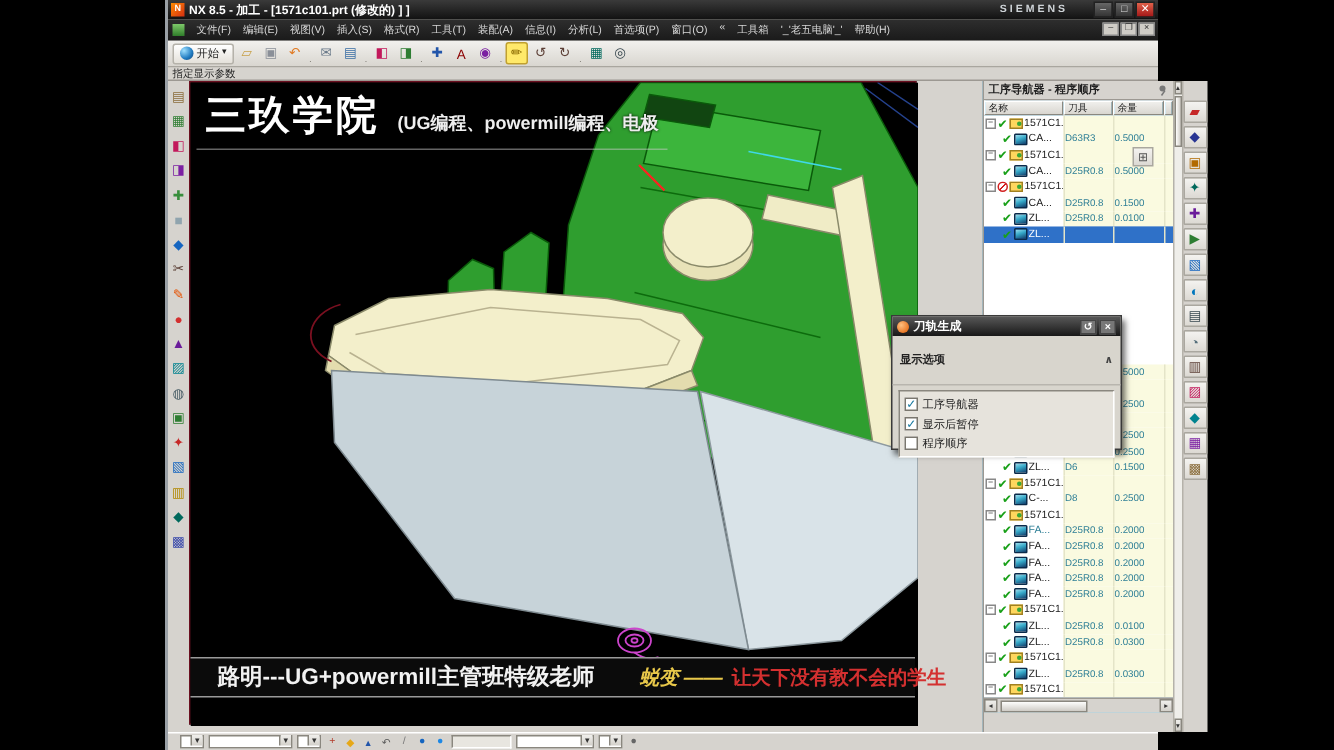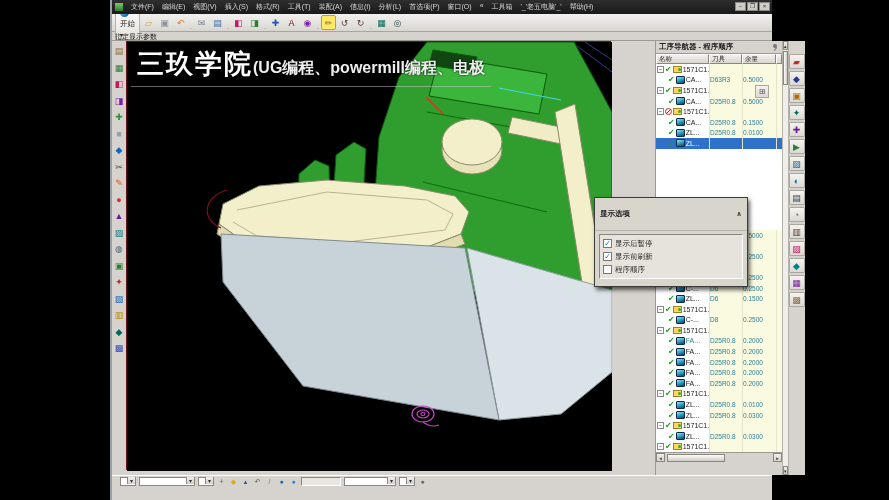--- a/index.html
+++ b/index.html
@@ -25,21 +25,21 @@
     color:#d8d8d8; font-size:7px; padding:0 3px; position:relative; }
   .menu-sysicon { width:8px; height:8px; background:linear-gradient(#7ec96a,#2f7d2a); margin-right:4px; }
   .menu-item { padding:0 4px; white-space:nowrap; }
   .mdibtns { position:absolute; right:2px; top:2px; display:flex; gap:1px; }
   .mbtn { width:11px; height:9px; background:#cfccc6; border:1px solid #888; font-size:6px; line-height:7px; text-align:center; color:#333; }
 
   
   .toolbar { height:18px; background:linear-gradient(#f2f1ee,#d9d6d0); border-bottom:1px solid #a9a69f;
     display:flex; align-items:center; padding:0 3px; gap:1px; }
   .startbtn { display:flex; align-items:flex-start; gap:2px; font-size:7.5px; padding:1px 4px; border:1px solid #b5b2aa;
-    background:linear-gradient(#fff,#e4e1da); border-radius:2px; color:#222;flex-direction:column; }
+    background:linear-gradient(#fff,#e4e1da); border-radius:2px; color:#222; }
   .orb { width:9px; height:9px; border-radius:50%; background:radial-gradient(circle at 30% 30%,#9fe0ff,#1f7ac0 60%,#15406e); }
   .tico { width:15px; height:15px; display:flex; align-items:center; justify-content:center; font-size:9px; border-radius:2px; }
   .tico.hl { background:#ffe96a; border:1px solid #c0a030; }
   .tsep { width:4px; height:15px; display:flex; align-items:flex-end; justify-content:center; color:#8a877f; font-size:7px; }
 
   
   .promptbar { height:9px; background:#d6d3ce; border-bottom:1px solid #9c9892; font-size:7px; color:#222;
     line-height:9px; padding-left:3px; }
 
   
@@ -52,21 +52,21 @@
   .rico { width:16px; height:15px; display:flex; align-items:center; justify-content:center; font-size:9px;
     background:linear-gradient(#f4f3f0,#dcd9d3); border:1px solid #aaa79f; border-radius:1px; }
 
   
   .viewport-wrap { width:487px; }
   .viewport { position:relative; width:485px; height:429px; background:#000; border:1px solid #6b1020; }
   .viewport svg { position:absolute; left:0; top:0; }
   .banner-top { position:absolute; left:4px; top:2px; display:flex; align-items:baseline; z-index:3;
     border-bottom:1px solid rgba(200,200,200,.5); padding:2px 6px 4px 6px; }
   .banner-title { color:#fff; font-size:27px; font-weight:bold; letter-spacing:2px; text-shadow:0 0 2px #000; }
-  .banner-sub { color:#eee; font-size:16px; font-weight:bold; margin-left:0; text-shadow:0 0 2px #000;text-align:center; }
+  .banner-sub { color:#eee; font-size:12px; font-weight:bold; margin-left:12px; text-shadow:0 0 2px #000;text-align:center; }
   .caption { position:absolute; left:0; top:383px; width:100%; height:27px; background:rgba(14,14,14,.82);
     border-top:1px solid #9a9a9a; border-bottom:1px solid #9a9a9a; display:flex; align-items:center; z-index:3; }
   .cap-left { color:#f2f2f2; font-size:15px; font-weight:bold; margin-left:18px; white-space:nowrap; }
   .cap-mid { color:#e8c84a; font-size:13px; font-weight:bold; font-style:italic; margin-left:30px; white-space:nowrap; }
   .cap-right { color:#d43030; font-size:13px; font-weight:bold; margin-left:6px; white-space:nowrap; }
 
   
   .nav { width:127px; background:#7dd3fc; border-left:1px solid #9c9892; display:flex; flex-direction:column;margin-left:44px; }
   .nav-title { height:13px; background:#d6d3ce; border-bottom:1px solid #9c9892; font-size:7.5px; font-weight:bold;
     color:#222; display:flex; align-items:center; padding:0 3px; }
@@ -144,20 +144,30 @@
   .stico { font-size:7px; width:9px; text-align:center; }
 
   .dock-icon { position:absolute; right:3px; top:44px; width:14px; height:13px; background:linear-gradient(#f4f3f0,#dcd9d3);
     border:1px solid #aaa79f; font-size:8px; text-align:center; line-height:12px; color:#555; z-index:4; }
 </style>
 </head>
 <body>
 
 <div id="app">
 
+  <div class="titlebar">
+    <div class="nx-logo">N</div>
+    <div class="titletext">NX 8.5 - 加工 - [1571c101.prt (修改的) ] ]</div>
+    <div class="brand">SIEMENS</div>
+    <div class="winbtns">
+      <div class="wbtn">–</div>
+      <div class="wbtn">□</div>
+      <div class="wbtn close">✕</div>
+    </div>
+  </div>
 
   <div class="menubar">
     <div class="menu-sysicon"></div>
     <div style="display:flex;">
         <div class="menu-item">文件(F)</div>
         <div class="menu-item">编辑(E)</div>
         <div class="menu-item">视图(V)</div>
         <div class="menu-item">插入(S)</div>
         <div class="menu-item">格式(R)</div>
         <div class="menu-item">工具(T)</div>
@@ -275,20 +285,25 @@
             <ellipse cx="296" cy="372" rx="11" ry="8"></ellipse>
             <ellipse cx="296" cy="372" rx="6" ry="4"></ellipse>
             <ellipse cx="296" cy="372" rx="2" ry="1.5"></ellipse>
             <path d="M296,380 q8,6 16,3"></path>
           </g>
         </svg>
         <div class="banner-top">
           <span class="banner-title">三玖学院</span>
           <span class="banner-sub">(UG编程、powermill编程、电极</span>
         </div>
+        <div class="caption">
+          <span class="cap-left">路明---UG+powermill主管班特级老师</span>
+          <span class="cap-mid">蜕变 ——</span>
+          <span class="cap-right">让天下没有教不会的学生</span>
+        </div>
       </div>
     </div>
 
     <div class="nav">
       <div class="nav-title">
         <span>工序导航器 - 程序顺序</span>
         <span class="pin"></span>
       </div>
       <div class="nav-header">
           <div class="nh" style="flex: 1 1 0%;">名称</div>
@@ -646,32 +661,40 @@
         <div class="rico" style="color: rgb(55, 71, 79);">▤</div>
         <div class="rico" style="color: rgb(84, 110, 122);">◔</div>
         <div class="rico" style="color: rgb(93, 64, 55);">▥</div>
         <div class="rico" style="color: rgb(194, 24, 91);">▨</div>
         <div class="rico" style="color: rgb(0, 131, 143);">◆</div>
         <div class="rico" style="color: rgb(123, 31, 162);">▦</div>
         <div class="rico" style="color: rgb(138, 109, 59);">▩</div>
       </div>
 
     <div class="dialog">
+      <div class="dlg-title">
+        <span class="dlg-ico"></span>
+        <span>刀轨生成</span>
+        <span class="dlg-btns">
+          <span class="dlg-tbtn">↺</span>
+          <span class="dlg-tbtn">×</span>
+        </span>
+      </div>
       <div class="dlg-section">
         <span>显示选项</span>
         <span class="dlg-caret">∧</span>
       </div>
       <div class="dlg-panel">
           <div class="cbrow">
             <div class="cbox">✓</div>
-            <span>显示后暂停</span>
+            <span>工序导航器</span>
           </div>
           <div class="cbrow">
             <div class="cbox">✓</div>
-            <span>显示前刷新</span>
+            <span>显示后暂停</span>
           </div>
           <div class="cbrow">
             <div class="cbox"></div>
             <span>程序顺序</span>
           </div>
         </div>
     </div>
 
     <div class="dock-icon">⊞</div>
 

